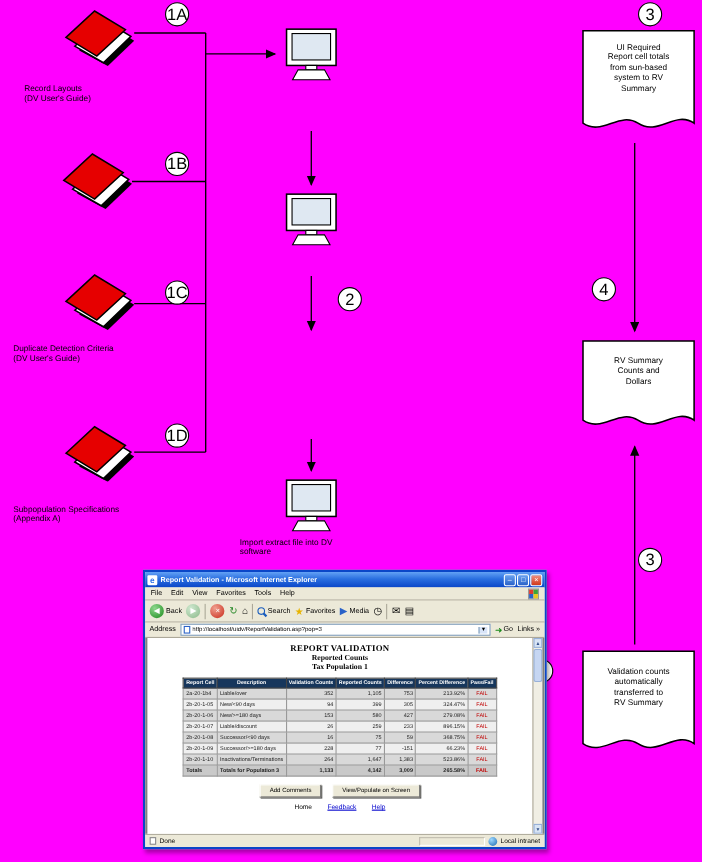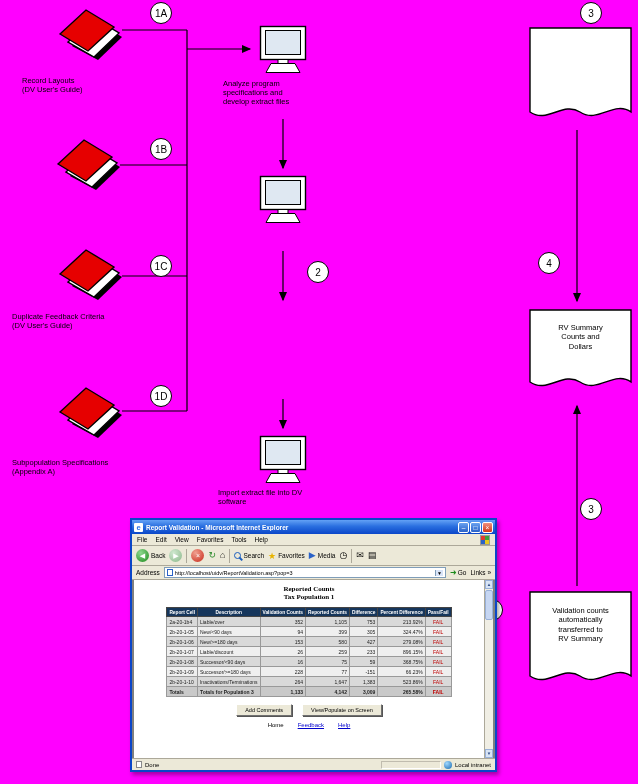--- a/index.html
+++ b/index.html
@@ -3,21 +3,21 @@
 <meta charset="utf-8">
 <style>
   *{margin:0;padding:0;box-sizing:border-box}
   html,body{width:638px;height:784px}
   body{background:#ff00ff;font-family:"Liberation Sans",sans-serif;position:relative;overflow:hidden}
   #canvas{position:absolute;left:0;top:0;width:638px;height:784px;background:#ff00ff}
   #connectors{position:absolute;left:0;top:0;z-index:0}
   .shape{position:absolute;z-index:1}
   .flabel{position:absolute;z-index:1;text-align:left;font-size:7.5px;line-height:1.2;color:#000;white-space:pre-line}
   .badge{position:absolute;z-index:1;width:22px;height:22px;border:1px solid #000;border-radius:50%;background:#fff;
-         display:flex;align-items:center;justify-content:center;font-size:10px;color:#000}
+         display:flex;align-items:center;justify-content:center;font-size:15px;color:#000}
   .doc{position:absolute;z-index:1;width:105px}
   .doc svg{display:block}
   .doc .doc-label{position:absolute;left:3px;right:3px;top:0;text-align:center;font-size:7.5px;line-height:1.25;white-space:pre-line;color:#000}
   .cyl-label{position:absolute;left:0;right:0;top:36px;text-align:center;font-size:7.5px;line-height:1.3;white-space:pre-line;color:#000}
 
   
   #browser{position:absolute;left:130px;top:518px;width:367px;z-index:2;background:#ece9d8;
            border:2px solid #0a46c8;box-shadow:2px 3px 4px rgba(0,0,0,.35)}
   .titlebar{height:14px;background:linear-gradient(#63a1f5,#2a6fe0 45%,#0a46c8);display:flex;align-items:center;padding:0 2px;color:#fff}
   .ie-icon{width:9px;height:9px;background:#fff;color:#2a6fe8;font-size:7.5px;line-height:9px;text-align:center;font-weight:bold;margin-right:3px;border-radius:1px}
@@ -126,44 +126,41 @@
     </svg>
   </div>
 
   <div class="shape" style="left:58px;top:246px">
     <svg width="64" height="54" viewBox="0 0 64 54">
       <polygon points="14,40 40,16 64,31 40,54" fill="#000"></polygon>
       <polygon points="10,36 36,12 61,27 36,51" fill="#ffffff" stroke="#000" stroke-width="1.4"></polygon>
       <polygon points="2,28 28,4 56,21 30,45" fill="#e60000" stroke="#000" stroke-width="1.4"></polygon>
     </svg>
   </div>
-  <div class="flabel" style="left:12px;top:312px;width:150px">Duplicate Feedback Criteria
+  <div class="flabel" style="left:12px;top:312px;width:150px">Duplicate Detection Criteria
 (DV User's Guide)</div>
 
   <div class="shape" style="left:58px;top:384px">
     <svg width="64" height="54" viewBox="0 0 64 54">
       <polygon points="14,40 40,16 64,31 40,54" fill="#000"></polygon>
       <polygon points="10,36 36,12 61,27 36,51" fill="#ffffff" stroke="#000" stroke-width="1.4"></polygon>
       <polygon points="2,28 28,4 56,21 30,45" fill="#e60000" stroke="#000" stroke-width="1.4"></polygon>
     </svg>
   </div>
   <div class="flabel" style="left:12px;top:458px;width:150px">Subpopulation Specifications
 (Appendix A)</div>
 
   <div class="shape" style="left:259px;top:25px">
     <svg width="48" height="50" viewBox="0 0 48 50">
       <rect x="1.5" y="1.5" width="45" height="33" fill="#fff" stroke="#000" stroke-width="1.4"></rect>
       <rect x="6.5" y="5.5" width="35" height="24" fill="#dfe8f2" stroke="#000" stroke-width="1"></rect>
       <rect x="19" y="34.5" width="10" height="4" fill="#fff" stroke="#000" stroke-width="1"></rect>
       <path d="M12,38.5 h24 l5,9 h-34 z" fill="#fff" stroke="#000" stroke-width="1"></path>
     </svg>
   </div>
-  <div class="flabel" style="left:223px;top:79px;width:120px">Analyze program
-specifications and
-develop extract files</div>
 
   <div class="shape" style="left:259px;top:175px">
     <svg width="48" height="50" viewBox="0 0 48 50">
       <rect x="1.5" y="1.5" width="45" height="33" fill="#fff" stroke="#000" stroke-width="1.4"></rect>
       <rect x="6.5" y="5.5" width="35" height="24" fill="#dfe8f2" stroke="#000" stroke-width="1"></rect>
       <rect x="19" y="34.5" width="10" height="4" fill="#fff" stroke="#000" stroke-width="1"></rect>
       <path d="M12,38.5 h24 l5,9 h-34 z" fill="#fff" stroke="#000" stroke-width="1"></path>
     </svg>
   </div>
 
@@ -176,20 +173,25 @@
       <path d="M12,38.5 h24 l5,9 h-34 z" fill="#fff" stroke="#000" stroke-width="1"></path>
     </svg>
   </div>
   <div class="flabel" style="left:218px;top:488px;width:130px">Import extract file into DV
 software</div>
 
   <div class="doc" style="left:528px;top:26px;height:102px">
     <svg width="105" height="102" viewBox="0 0 105 102">
       <path d="M2,2 H103 V86 C86,74 70,98 52,86 C35,75 19,98 2,86 Z" fill="#fff" stroke="#000" stroke-width="1.4"></path>
     </svg>
+    <div class="doc-label" style="top:12px">UI Required
+Report cell totals
+from sun-based
+system to RV
+Summary</div>
   </div>
 
   <div class="doc" style="left:528px;top:308px;height:90px">
     <svg width="105" height="90" viewBox="0 0 105 90">
       <path d="M2,2 H103 V74 C86,62 70,86 52,74 C35,63 19,86 2,74 Z" fill="#fff" stroke="#000" stroke-width="1.4"></path>
     </svg>
     <div class="doc-label" style="top:15px">RV Summary
 Counts and
 Dollars</div>
   </div>
@@ -266,20 +268,21 @@
       </span>
       <span class="go-btn">
         <span class="go-ic">➜</span>
         <span>Go</span>
       </span>
       <span class="links-lbl"><span>Links</span> »</span>
     </div>
 
     <div class="content">
       <div class="page-inner">
+        <div class="page-serif pt">REPORT VALIDATION</div>
         <div class="page-serif ps">Reported Counts</div>
         <div class="page-serif ps">Tax Population 1</div>
 
         <table class="rv-table">
           <thead>
             <tr>
                 <th>Report Cell</th>
                 <th>Description</th>
                 <th>Validation Counts</th>
                 <th>Reported Counts</th>

